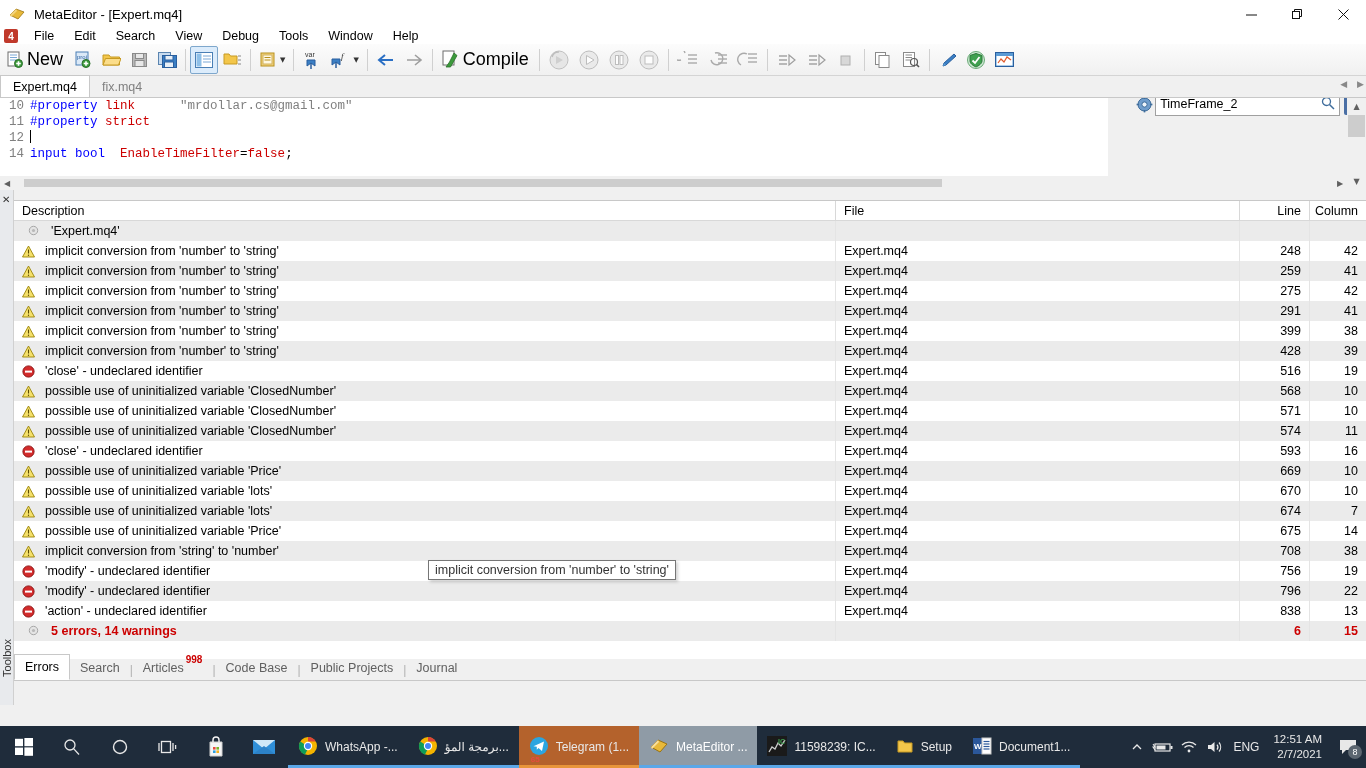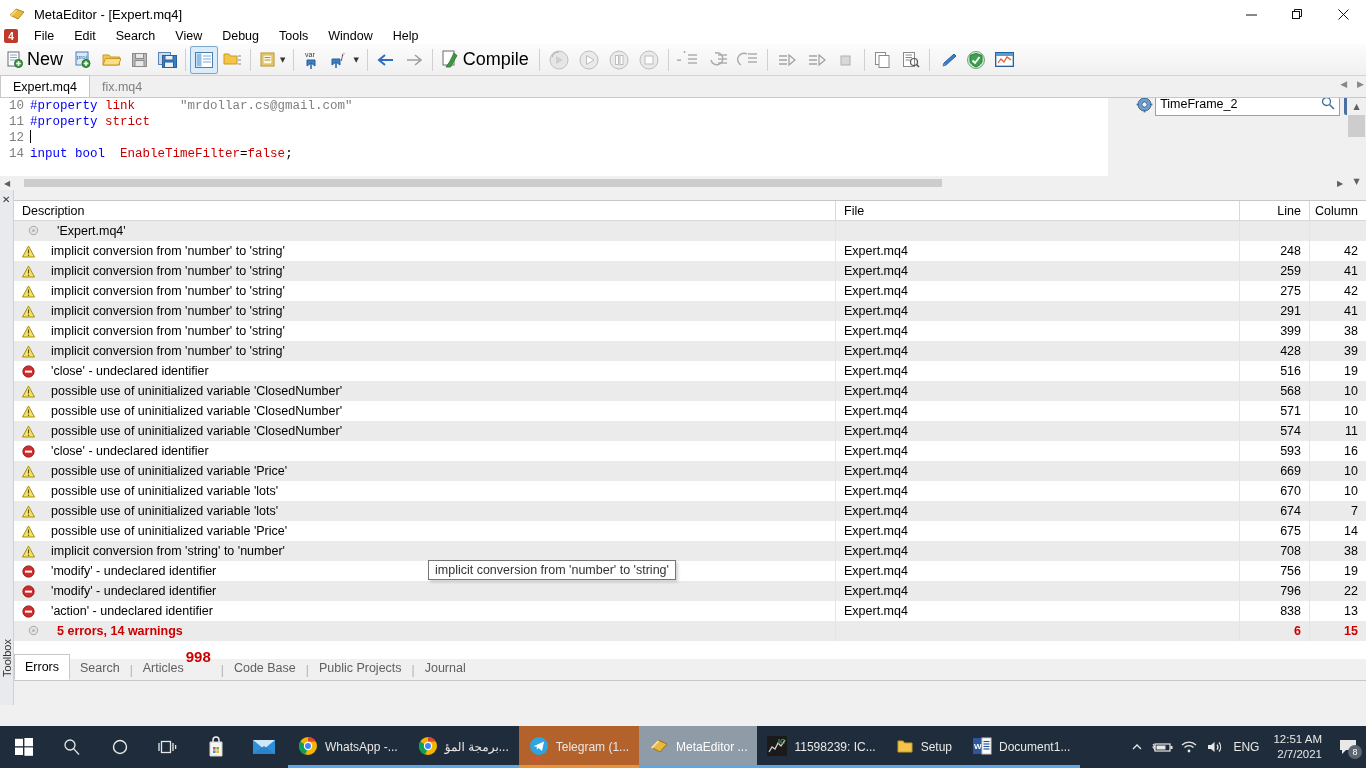--- a/index.html
+++ b/index.html
@@ -159,21 +159,21 @@
   .gh { display: flex; align-items: center; padding: 0 8px; border-right: 1px solid #d8d8d8; }
   .gh.desc { width: 822px; }
   .gh.file { width: 404px; }
   .gh.line { width: 70px; justify-content: flex-end; }
   .gh.col  { width: 56px; justify-content: flex-end; border-right: none; }
 
   .grow { display: flex; height: 20px; font-size: 12.5px; color: #000; align-items: center; }
   .grow.odd { background: #ebebeb; }
   .grow.even { background: #ffffff; }
   .gc { display: flex; align-items: center; height: 20px; padding: 0 8px; }
-  .gc.desc { width: 822px; gap: 16px; border-right: 1px solid #e4e4e4; }
+  .gc.desc { width: 822px; gap: 10px; border-right: 1px solid #e4e4e4; }
   .gc.file { width: 404px; border-right: 1px solid #e4e4e4; }
   .gc.line { width: 70px; justify-content: flex-end; border-right: 1px solid #e4e4e4; }
   .gc.col  { width: 56px; justify-content: flex-end; }
   .summary { color: #cc0000; font-weight: bold; }
 
   .ico { width: 13px; height: 13px; flex: 0 0 13px; position: relative; }
 
   .tooltip {
     position: absolute; left: 428px; top: 370px; height: 20px;
     background: #ffffff; border: 1px solid #767676;
@@ -191,21 +191,21 @@
   }
   .tbx-tab {
     height: 21px; padding: 12px 10px; display: flex; align-items: center;
     font-size: 12.5px; color: #606060; cursor: default; gap: 2px;
   }
   .tbx-tab.active {
     background: #fff; color: #000; border: 1px solid #c8c8c8; border-bottom: 1px solid #fff;
     height: 22px; font-weight: normal;
   }
   .tbx-sep { color: #b0b0b0; align-self: center; font-size: 12px; }
-  .badge-998 { color: #cc0000; font-size: 15px; font-weight: bold; align-self: flex-end; padding-bottom: 3px; }
+  .badge-998 { color: #cc0000; font-size: 10px; font-weight: bold; align-self: flex-end; padding-bottom: 3px; }
 
   
   .statusbar {
     position: absolute; left: 0; bottom: 21px; width: 1366px; height: 20px;
     background: #f0f0f0; border-top: 1px solid #d8d8d8;
     display: flex; align-items: center; justify-content: flex-end;
     font-size: 12.5px; color: #000;
   }
   .sb-cell { padding: 0 10px; border-left: 1px solid #cfcfcf; height: 16px; display: flex; align-items: center; }
 

